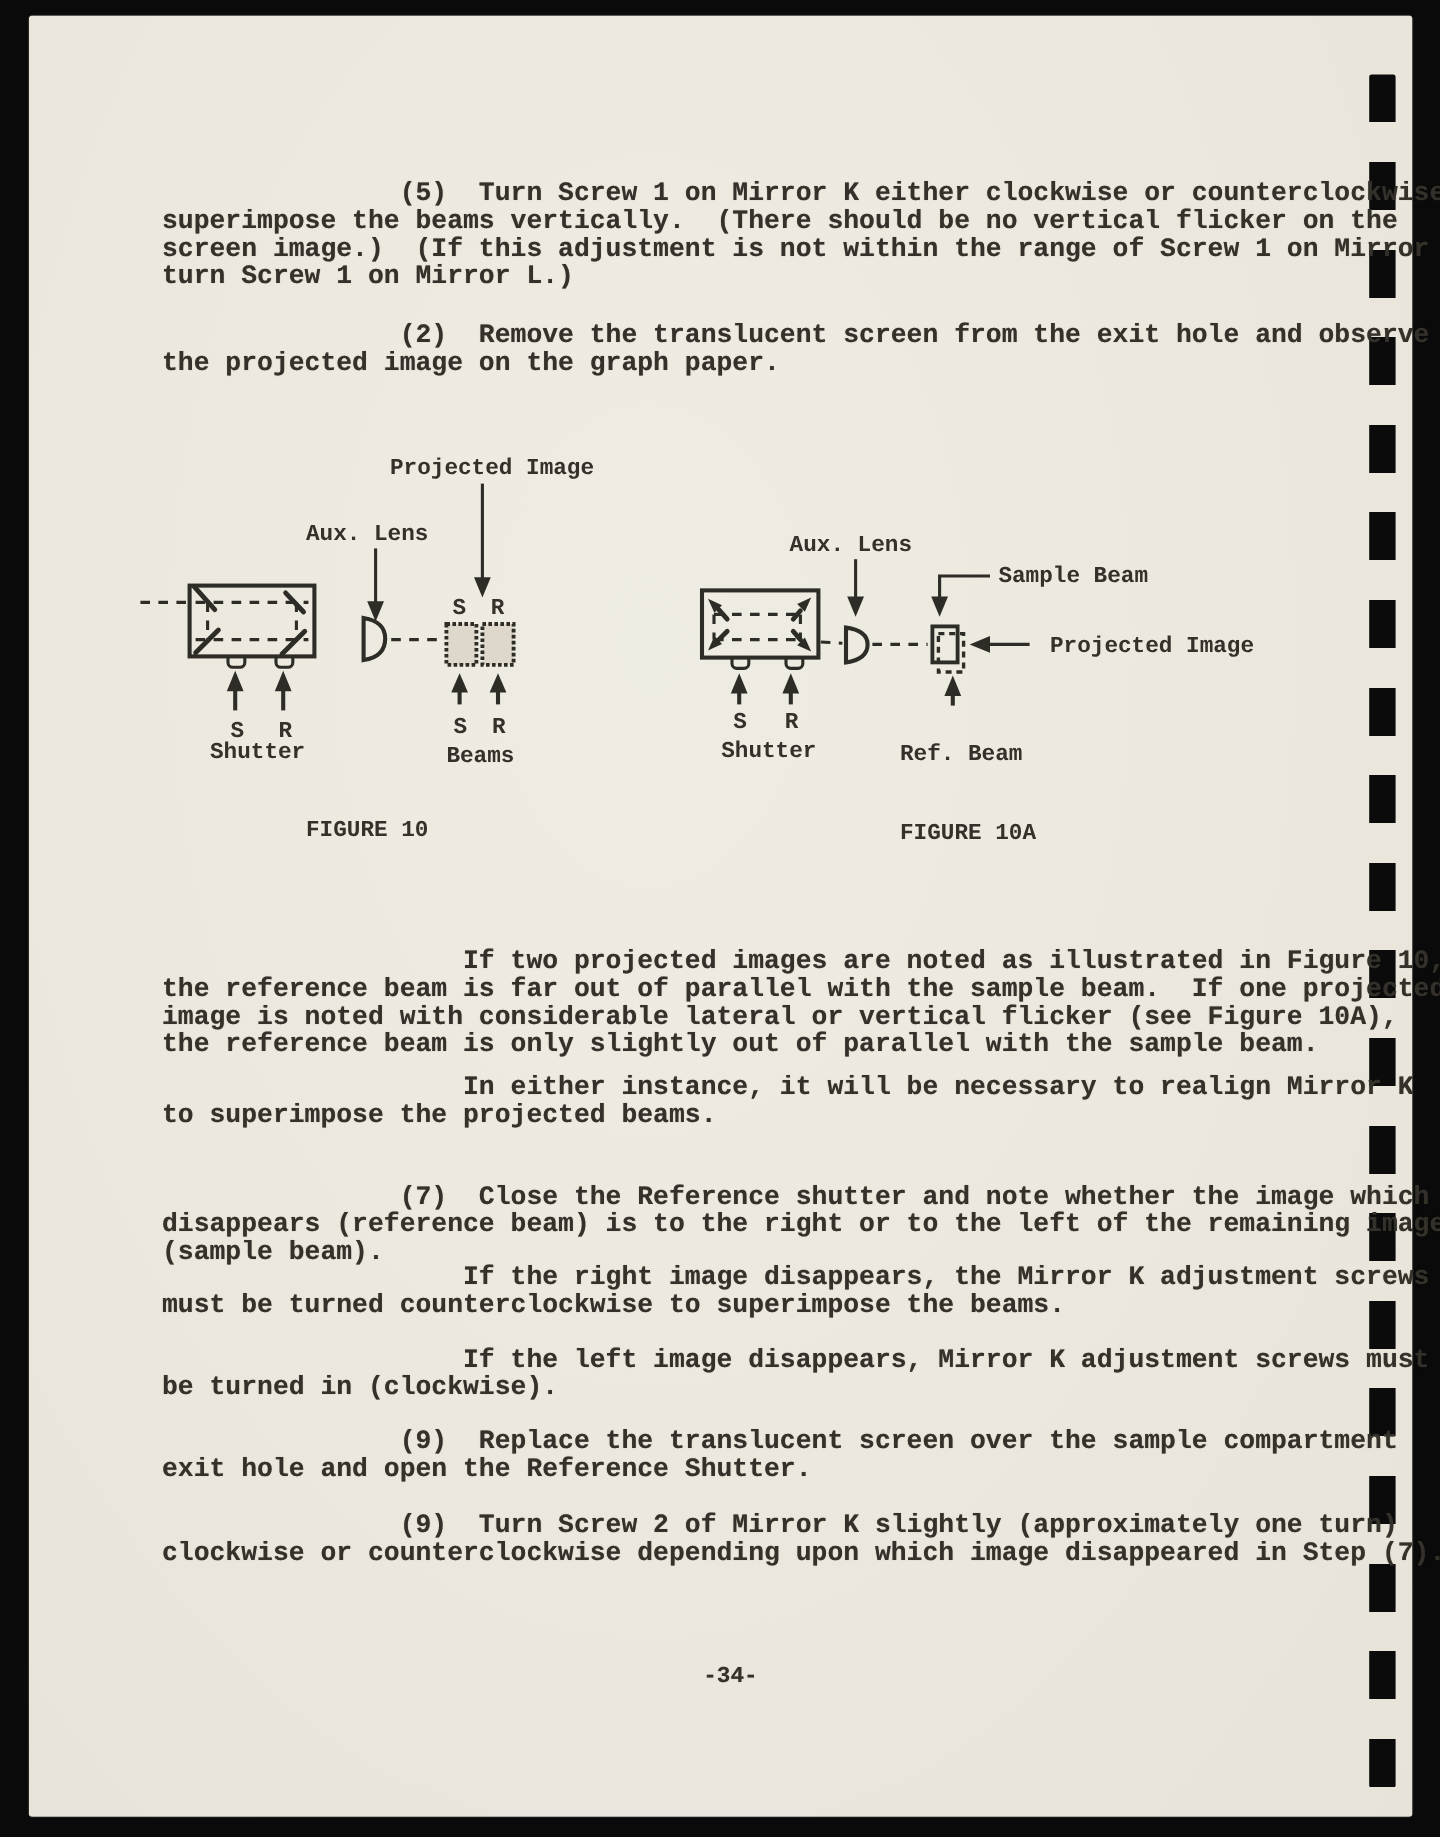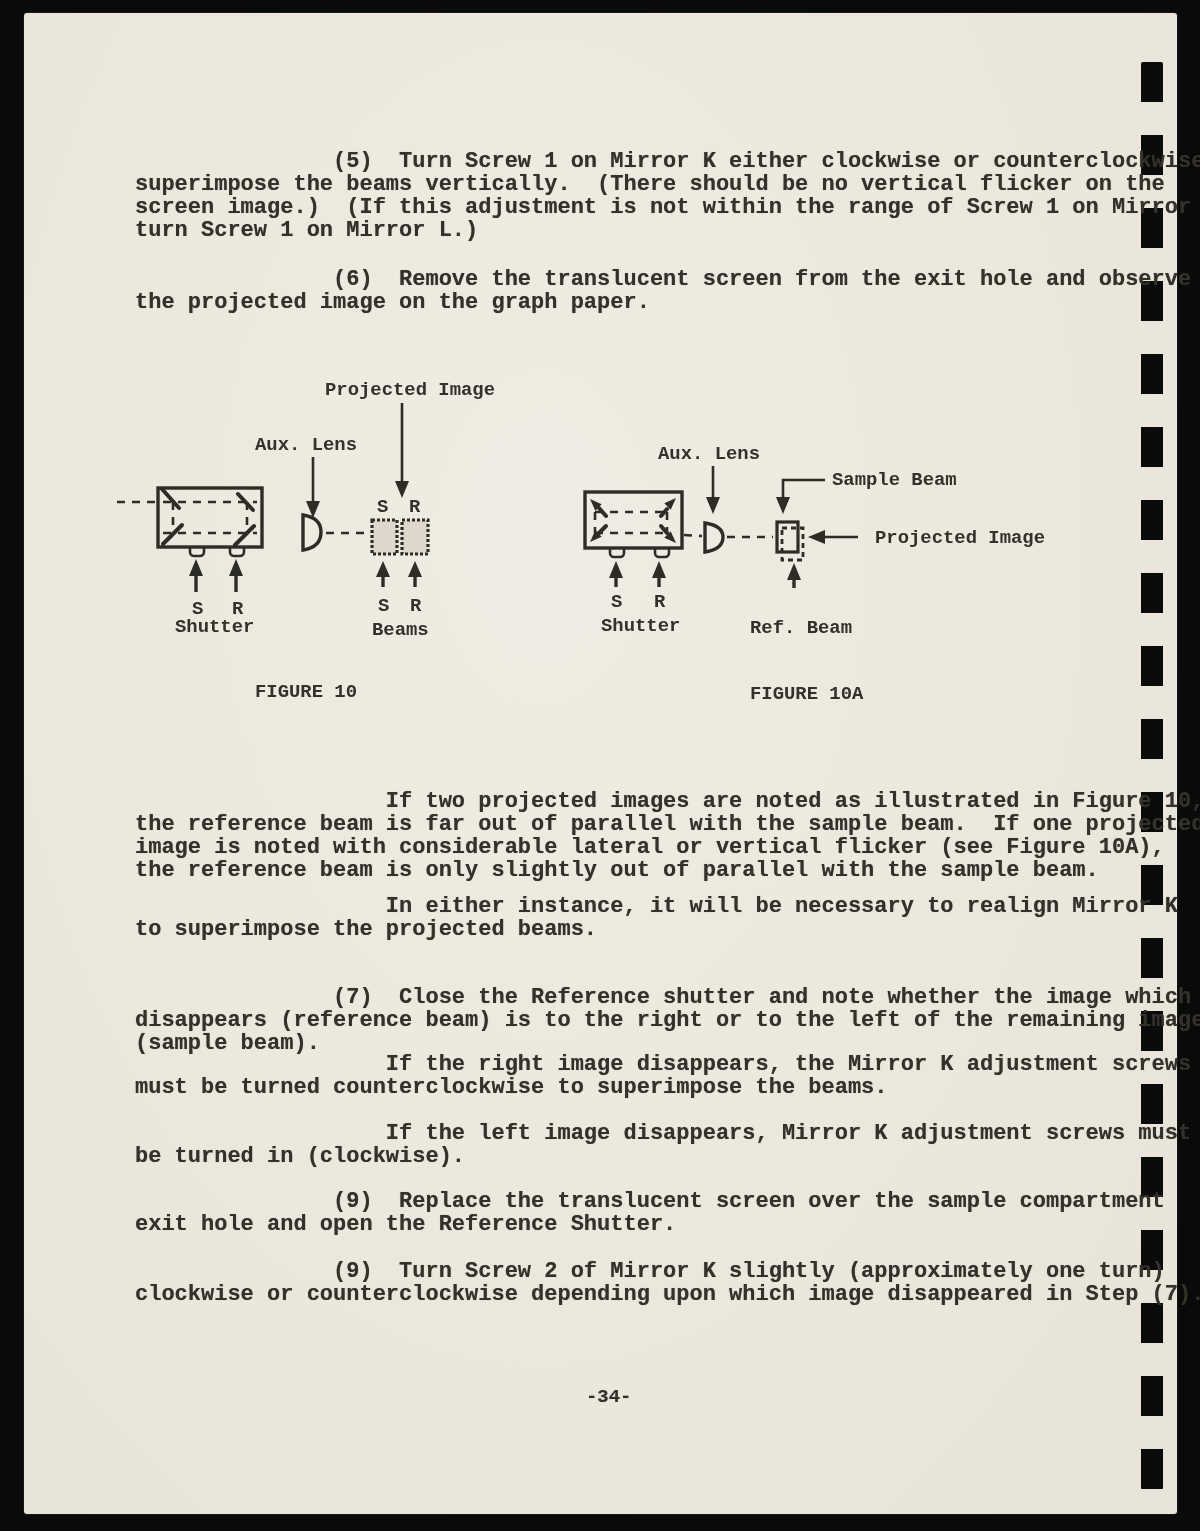--- a/index.html
+++ b/index.html
@@ -47,21 +47,21 @@
 </head>
 <body>
 
 <div class="paper"></div>
 <div class="holes"></div>
 
 <div class="para" style="top:150px">               (5)  Turn Screw 1 on Mirror K either clockwise or counterclockwise to
 superimpose the beams vertically.  (There should be no vertical flicker on the
 screen image.)  (If this adjustment is not within the range of Screw 1 on Mirror K,
 turn Screw 1 on Mirror L.)</div>
-<div class="para" style="top:268px">               (6)  Remove the translucent screen from the exit hole and observe
+<div class="para" style="top:268px">               (2)  Remove the translucent screen from the exit hole and observe
 the projected image on the graph paper.</div>
 <div class="para" style="top:790px">                   If two projected images are noted as illustrated in Figure 10,
 the reference beam is far out of parallel with the sample beam.  If one projected
 image is noted with considerable lateral or vertical flicker (see Figure 10A),
 the reference beam is only slightly out of parallel with the sample beam.</div>
 <div class="para" style="top:895px">                   In either instance, it will be necessary to realign Mirror K
 to superimpose the projected beams.</div>
 <div class="para" style="top:986px">               (7)  Close the Reference shutter and note whether the image which
 disappears (reference beam) is to the right or to the left of the remaining image
 (sample beam).</div>

